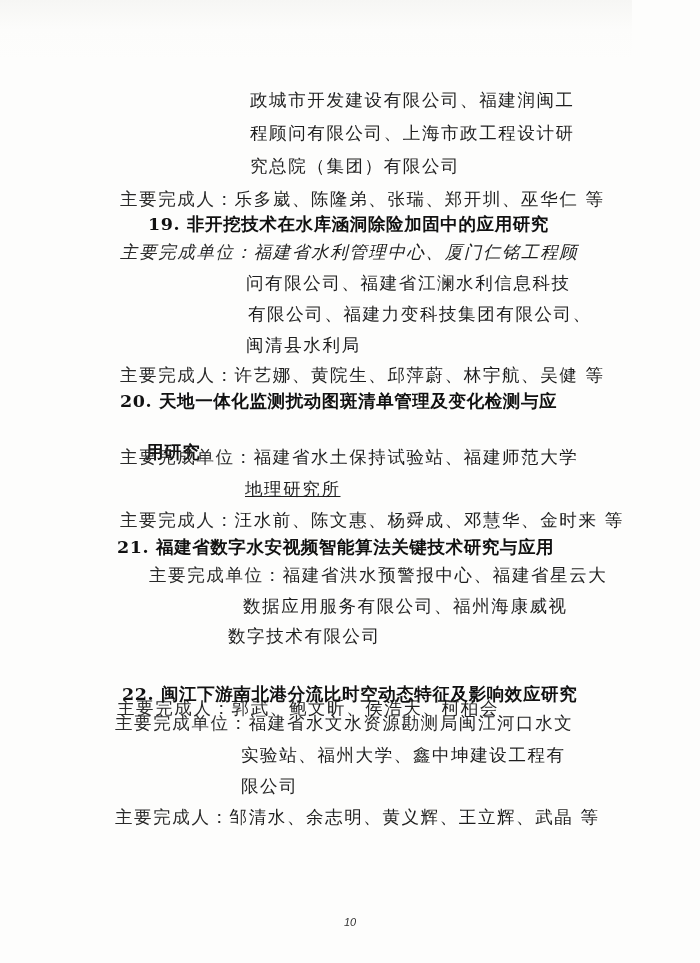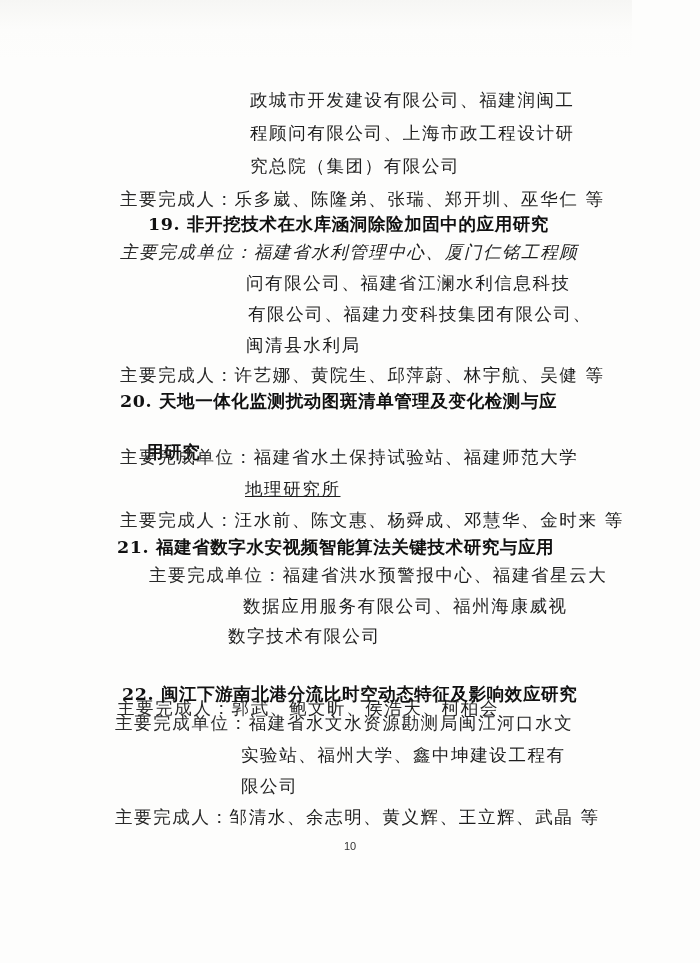--- a/index.html
+++ b/index.html
@@ -5,22 +5,22 @@
     html, body { margin: 0; padding: 0; }
     body {
       width: 700px; height: 963px; background: #fdfdfc; position: relative; overflow: hidden;
       font-family: "DejaVu Serif", "Liberation Serif", serif; color: #1e1e1e;
     }
     .page { position: absolute; left: 0; top: 0; width: 632px; height: 963px;
       background: linear-gradient(180deg, #f6f6f4 0px, #fcfcfb 30px, #fdfdfc 60px); }
     .line { position: absolute; font-size: 17.5px; letter-spacing: 1.6px; white-space: nowrap; line-height: 24px; }
     .title { font-weight: bold; letter-spacing: 0.6px; color: #111; }
     .label { color: #2a2a2a; }
-    .footer { position: absolute; left: 0; width: 700px; top: 840px; text-align: center;
-      font-family: "Liberation Sans", sans-serif; font-size: 11px; color: #333; }
+    .footer { position: absolute; left: 0; width: 700px; top: 916px; text-align: center;
+      font-family: "Liberation Sans", sans-serif; font-size: 11px; color: #333; font-style: italic; }
   </style>
 </head>
 <body>
 
 <div class="page">
 
   <div>
     <div class="line" style="left:250px;top:88px;">政城市开发建设有限公司、福建润闽工</div>
     <div class="line" style="left:250px;top:121px;">程顾问有限公司、上海市政工程设计研</div>
     <div class="line" style="left:250px;top:154px;">究总院（集团）有限公司</div>

